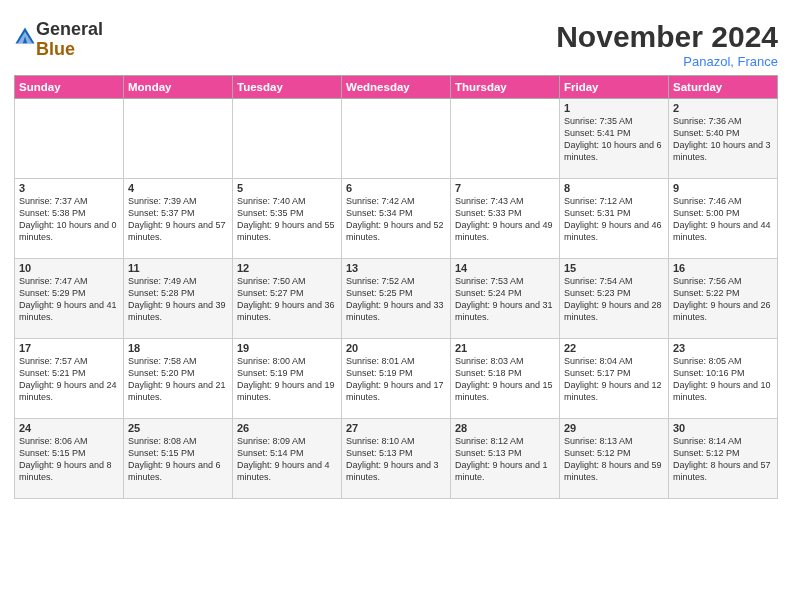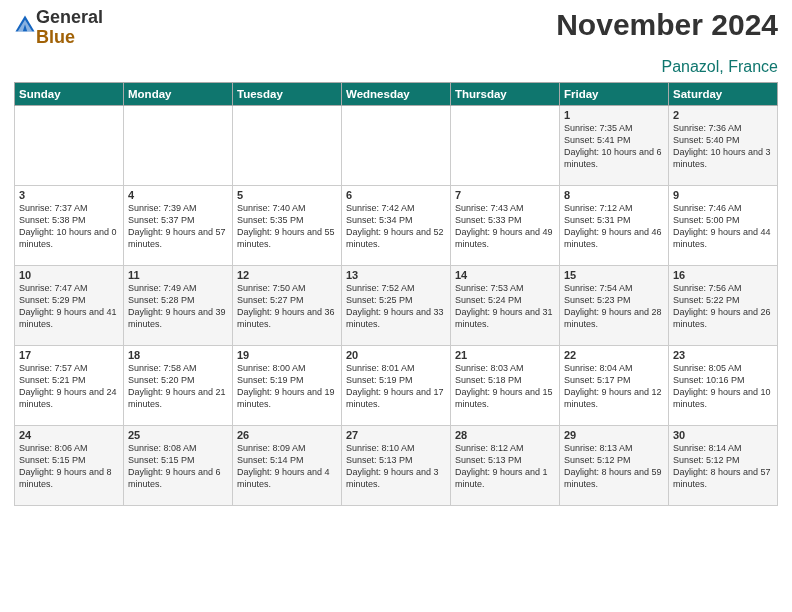--- a/index.html
+++ b/index.html
@@ -5,21 +5,21 @@
     * { margin: 0; padding: 0; box-sizing: border-box; }
     body {
       font-family: Arial, sans-serif;
       background: #fff;
       width: 792px;
       height: 612px;
       overflow: hidden;
     }
     .container {
       width: 792px;
-      padding: 8px 14px 8px 14px;
+      padding: 20px 14px 8px 14px;
     }
     .header {
       display: flex;
       justify-content: space-between;
       align-items: flex-start;
       margin-bottom: 6px;
     }
     .logo {
       display: flex;
       align-items: center;
@@ -39,31 +39,30 @@
     }
     .title-area {
       text-align: right;
     }
     .month-title {
       font-size: 30px;
       font-weight: bold;
       color: #333;
     }
     .subtitle {
-      font-size: 16px;
-      color: #0f766e;
-      margin-top: 16px;
+      font-size: 13px;
+      color: #3b82f6;
     }
     table {
       width: 100%;
       border-collapse: collapse;
       table-layout: fixed;
     }
     thead tr th {
-      background: #0f766e;
+      background: #ec4899;
       color: #fff;
       font-size: 11.5px;
       font-weight: bold;
       padding: 5px 4px;
       text-align: left;
       border: 1px solid #aaa;
     }
     tbody tr td {
       vertical-align: top;
       border: 1px solid #ccc;

